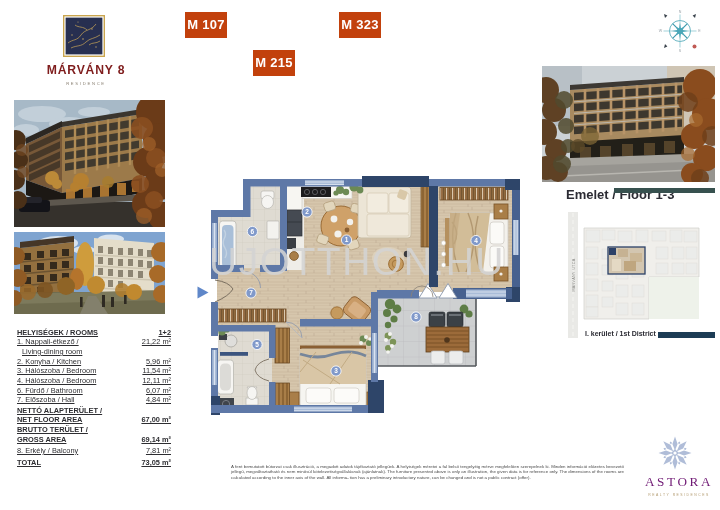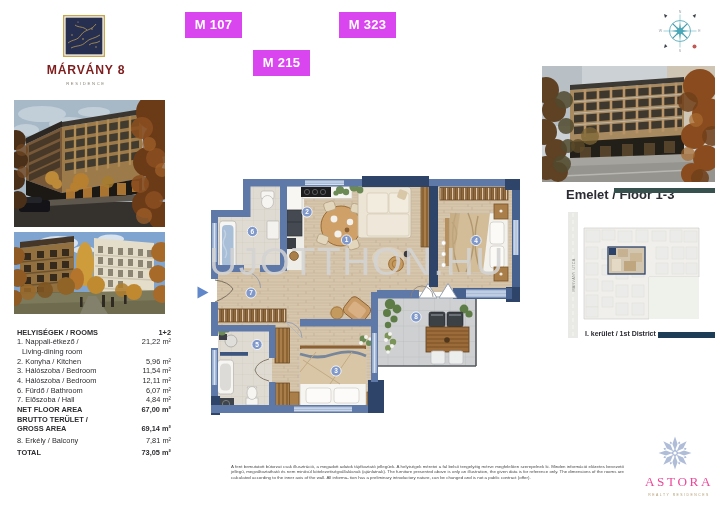--- a/index.html
+++ b/index.html
@@ -1,20 +1,20 @@
 <!DOCTYPE html>
 <html><head>
 <meta charset="utf-8">
 <style>
 html,body{margin:0;padding:0;}
 .page{position:relative;width:720px;height:510px;background:#ffffff;overflow:hidden;font-family:"Liberation Sans",sans-serif;}
 .abs{position:absolute;}
-.badge{position:absolute;top:12px;width:57px;height:26px;background:#d946ef;color:#fff;font-weight:bold;font-size:13px;text-align:center;line-height:26px;letter-spacing:.3px;}
+.badge{position:absolute;top:12px;width:42px;height:26px;background:#c2410c;color:#fff;font-weight:bold;font-size:13px;text-align:center;line-height:26px;letter-spacing:.3px;}
 .bar{position:absolute;}
-.tbl{position:absolute;left:17px;top:327.5px;width:154px;font-size:7.4px;color:#2d2d31;}
+.tbl{position:absolute;left:17px;top:327.5px;width:154px;font-size:7.4px;color:#2d2d31;text-decoration:underline;}
 .tbl .r{display:flex;justify-content:space-between;line-height:9.7px;height:9.7px;}
 .tbl .b{font-weight:bold;}
 .lbl{position:absolute;font-weight:bold;color:#2b2b33;}
 </style>
 </head>
 <body>
 <div class="page">
 
 <svg class="abs" style="left:63px;top:15px" width="42" height="42" viewBox="0 0 42 42">
 <rect x="0.7" y="0.7" width="40.6" height="40.6" fill="#fff" stroke="#c9a54f" stroke-width="1.4"></rect>
@@ -448,20 +448,24 @@
 <div class="r">
         <span>6. Fürdő / Bathroom</span>
         <span>6,07 m²</span>
       </div>
 
 <div class="r">
         <span>7. Előszoba / Hall</span>
         <span>4,84 m²</span>
       </div>
 
+<div class="r b" style="margin-top:0.6px">
+        <span>NETTÓ ALAPTERÜLET /</span>
+        <span></span>
+      </div>
 <div class="r b">
         <span>NET FLOOR AREA</span>
         <span>67,00 m²</span>
       </div>
 
 <div class="r b">
         <span>BRUTTO TERÜLET /</span>
         <span></span>
       </div>
 <div class="r b">
@@ -509,21 +513,21 @@
 <use href="#dot" transform="rotate(157.5)"></use>
 <use href="#dot" transform="rotate(202.5)"></use>
 <use href="#dot" transform="rotate(247.5)"></use>
 <use href="#dot" transform="rotate(292.5)"></use>
 <use href="#dot" transform="rotate(337.5)"></use>
 <polygon points="0,-4 4,0 0,4 -4,0"></polygon>
 </g>
 <circle cx="0" cy="0" r="1.6" fill="#ffffff"></circle>
 </svg>
 
-<div class="abs" style="left:637px;top:474px;width:84px;text-align:center;font-family:'Liberation Serif',serif;font-size:13.2px;color:#ec4899;letter-spacing:2.6px;">ASTORA</div>
+<div class="abs" style="left:637px;top:474px;width:84px;text-align:center;font-family:'Liberation Serif',serif;font-size:13.2px;color:#701a75;letter-spacing:2.6px;">ASTORA</div>
 
 <div class="abs" style="left:637px;top:492.5px;width:84px;text-align:center;font-size:3.4px;color:#b29a6e;letter-spacing:1.5px;">REALTY RESIDENCES</div>
 
 <svg class="abs" style="left:190px;top:165px" width="335" height="265" viewBox="190 165 335 265">
 <defs>
 <pattern id="wood" width="46" height="9" patternUnits="userSpaceOnUse">
 <rect width="46" height="9" fill="#d6c6ac"></rect>
 <path d="M0 3H46 M0 6H46 M0 9H46" stroke="#c4b094" stroke-width="0.5"></path>
 <path d="M12 0V3 M30 3V6 M8 6V9 M38 0V3 M22 6V9" stroke="#bca890" stroke-width="0.6"></path>
 </pattern>

